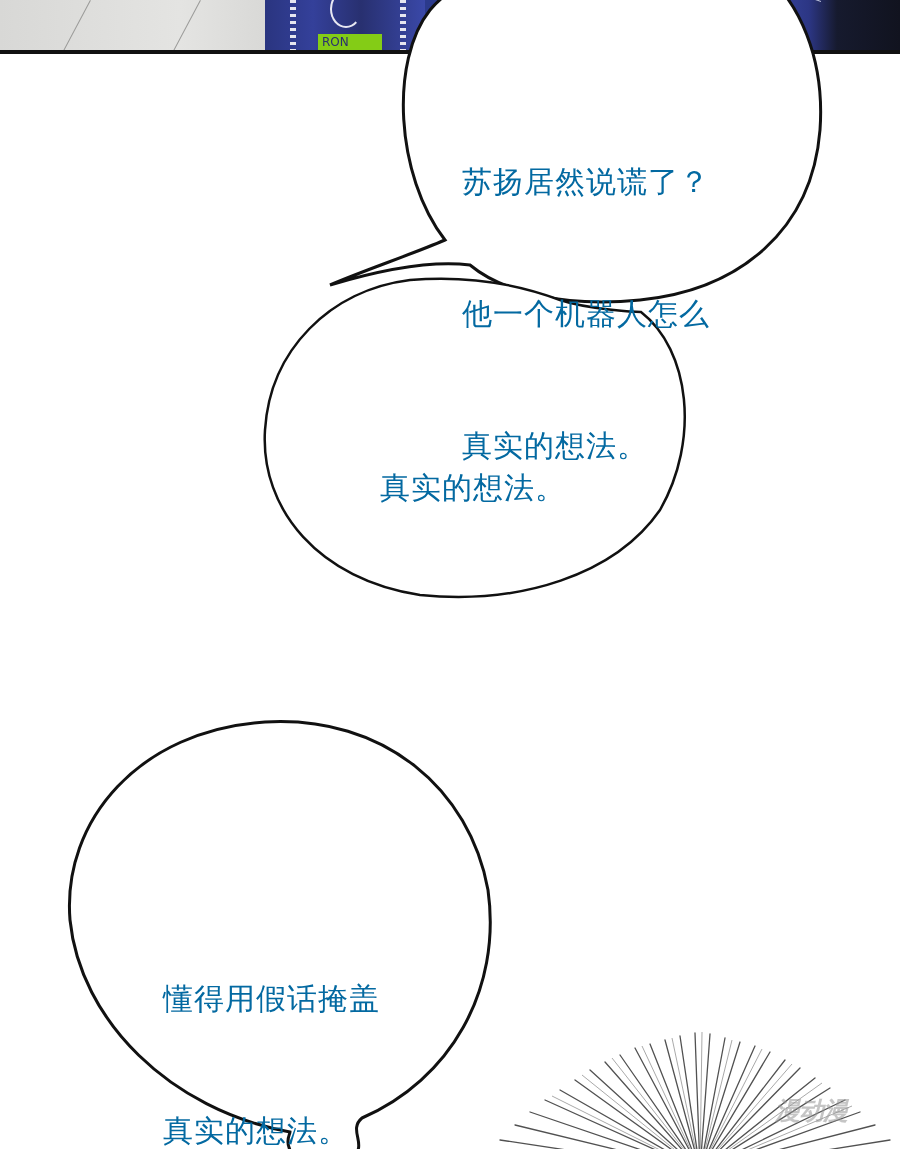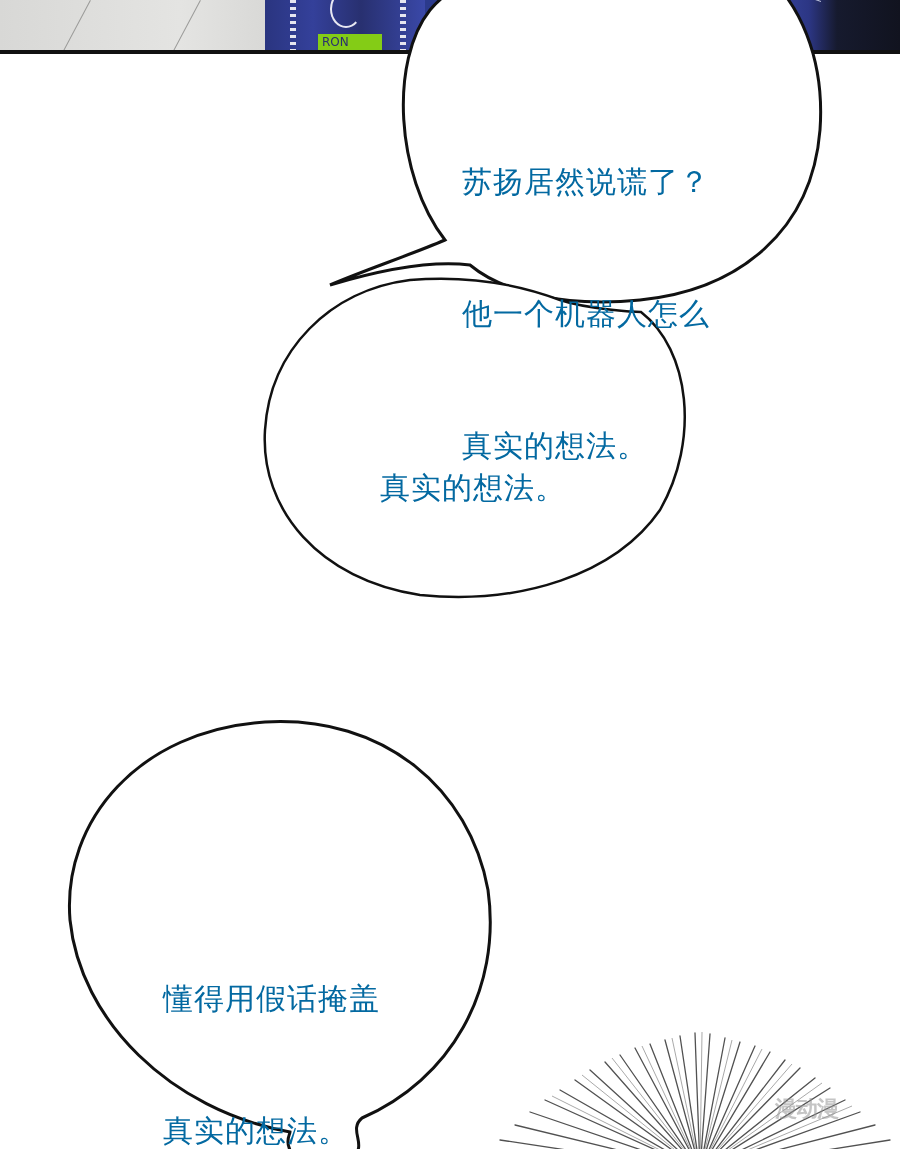--- a/index.html
+++ b/index.html
@@ -26,21 +26,21 @@
 
     svg.bubbles { position: absolute; left: 0; top: 0; }
     .bubble-text { position: absolute; color: #0369a1; font-size: 30px; line-height: 44px;
                    letter-spacing: 1px; white-space: pre; font-family: Liberation Mono, monospace; }
     .t1 { left: 462px; top: 74px; }
     .t2 { left: 380px; top: 380px; }
     .t3 { left: 163px; top: 891px; }
 
     .speedlines { position: absolute; left: 480px; top: 1030px; width: 440px; height: 140px; }
     .watermark { position: absolute; left: 775px; top: 1094px; color: rgba(150,150,150,0.55);
-                 font-size: 22px; font-weight: bold; letter-spacing: -1px; text-align: right; }
+                 font-size: 25px; font-weight: bold; font-style: italic; letter-spacing: -1px; text-align: right; }
   </style>
 </head>
 <body>
 
 <div class="panel-top">
   <div class="floor"></div>
   <div class="floor-line" style="left:90px; transform: rotate(28deg);"></div>
   <div class="floor-line" style="left:200px; transform: rotate(28deg);"></div>
   <div class="machine-a"></div>
   <div class="dots" style="left:290px;"></div>

